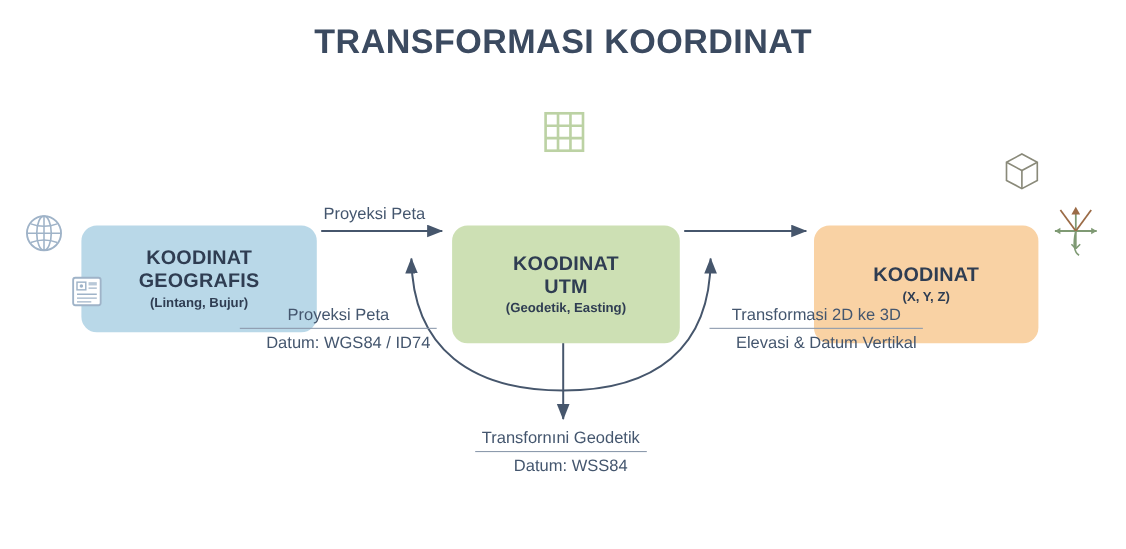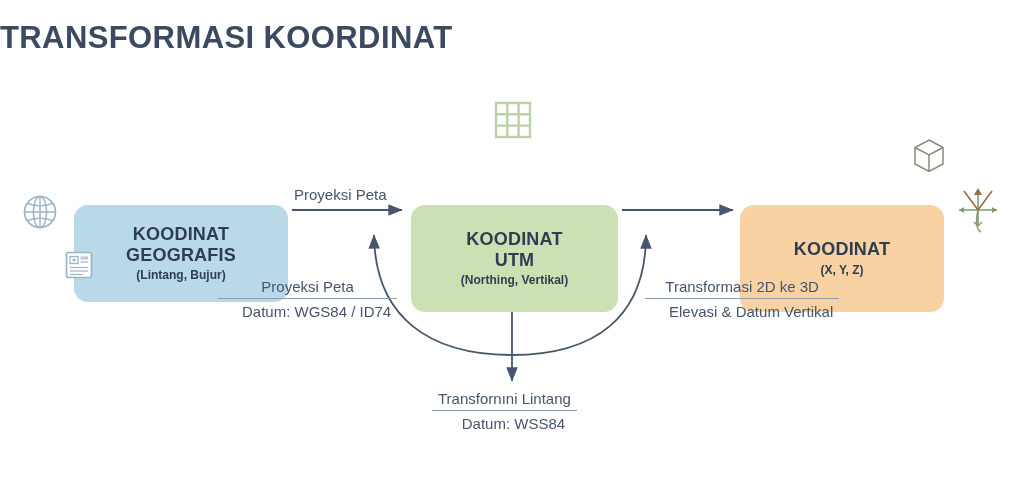--- a/index.html
+++ b/index.html
@@ -18,20 +18,21 @@
     background: #ffffff;
     overflow: hidden;
   }
 
   
   .title {
     position: absolute;
     left: 0;
     top: 20px;
     width: 1024px;
+    text-align: center;
     font-size: 31px;
     font-weight: bold;
     letter-spacing: 0.4px;
     color: #3b4a60;
   }
 
   
   #arrows {
     position: absolute;
     left: 0;
@@ -148,21 +149,21 @@
 
   <div class="node" id="node-geografis">
     <div class="ln1">KOODINAT</div>
     <div class="ln2">GEOGRAFIS</div>
     <div class="sub">(Lintang, Bujur)</div>
   </div>
 
   <div class="node" id="node-utm">
     <div class="ln1">KOODINAT</div>
     <div class="ln2">UTM</div>
-    <div class="sub">(Northing, Vertikal)</div>
+    <div class="sub">(Geodetik, Easting)</div>
   </div>
 
   <div class="node" id="node-kartesian">
     <div class="ln1">KOODINAT</div>
     <div class="sub">(X, Y, Z)</div>
   </div>
 
   <div class="edge-label" id="label-proyeksi-top">Proyeksi Peta</div>
 
   <div class="annot" id="annot-left">
@@ -171,21 +172,21 @@
     <div class="bottom">Datum: WGS84 / ID74</div>
   </div>
 
   <div class="annot" id="annot-right">
     <div class="top">Transformasi 2D ke 3D</div>
     <div class="rule"></div>
     <div class="bottom">Elevasi &amp; Datum Vertikal</div>
   </div>
 
   <div class="annot" id="annot-bottom">
-    <div class="top">Transfornıni Lintang</div>
+    <div class="top">Transfornıni Geodetik</div>
     <div class="rule"></div>
     <div class="bottom">Datum: WSS84</div>
   </div>
 
   <div class="icon" id="icon-globe">
     <svg width="40" height="40" viewBox="0 0 40 40">
       <circle cx="20" cy="20" r="15.5" fill="none" stroke="#9fb3c8" stroke-width="1.7"></circle>
       <ellipse cx="20" cy="20" rx="6.6" ry="15.5" fill="none" stroke="#9fb3c8" stroke-width="1.5"></ellipse>
       <line x1="4.5" y1="20" x2="35.5" y2="20" stroke="#9fb3c8" stroke-width="1.5"></line>
       <path d="M8 11.5 Q20 16 32 11.5" fill="none" stroke="#9fb3c8" stroke-width="1.4"></path>

